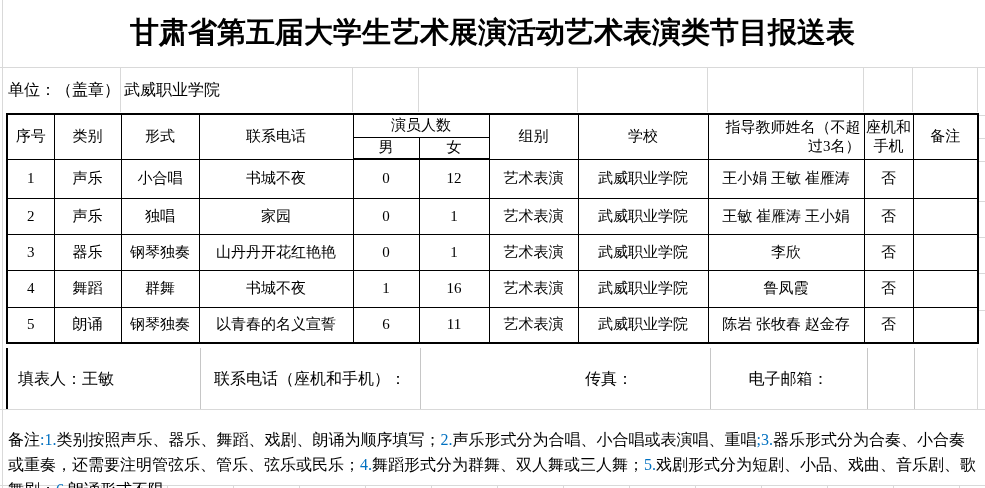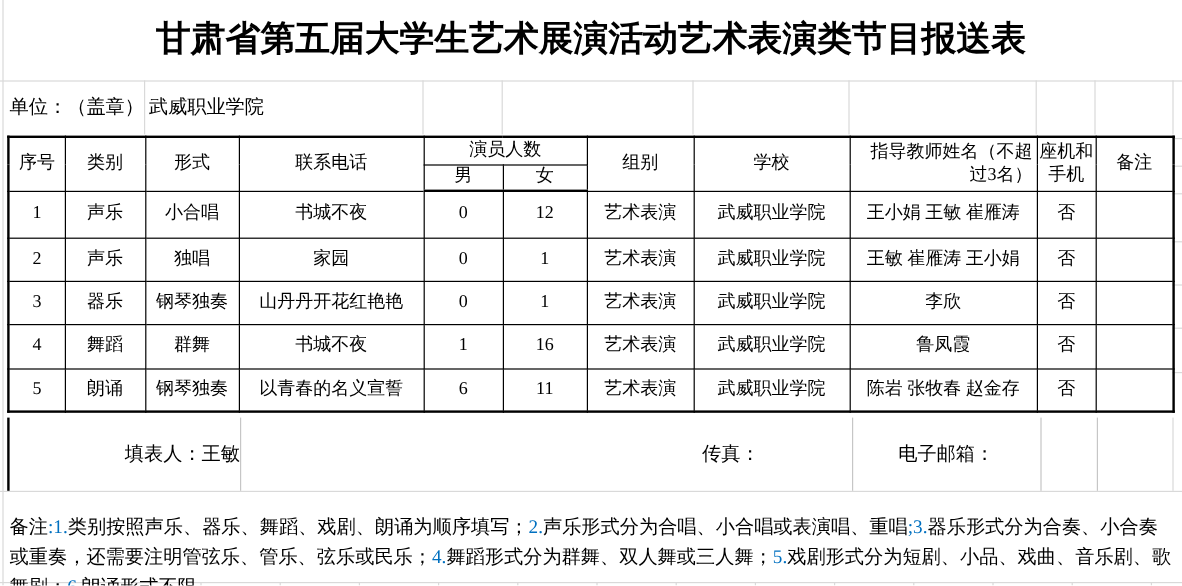--- a/index.html
+++ b/index.html
@@ -37,21 +37,21 @@
   table.main tr.h2 td{border-bottom:2px solid #000;}
   table.main td.teachers{white-space:nowrap;}
 
   .footer-row{
     position:absolute;top:348px;left:6px;width:971px;height:61px;
     font-size:16px;border-left:2px solid #000;
   }
   .footer-cell{position:absolute;top:0;height:61px;border-right:1px solid #c6c6c6;}
   .footer-cell .t{line-height:61px;white-space:nowrap;display:block;}
   .fc-filler{left:0;width:192px;}
-  .fc-filler .t{padding-left:10px;text-align:right;}
+  .fc-filler .t{padding-left:10px;}
   .fc-phone-label{left:192px;width:220px;}
   .fc-phone-label .t{padding-left:14px;}
   .fc-phone-value{left:412px;width:159px;}
   .fc-phone-value .t{padding-left:14px;}
   .fc-fax{left:571px;width:131px;}
   .fc-fax .t{padding-left:6px;}
   .fc-email{left:702px;width:157px;text-align:center;}
   .fc-empty1{left:859px;width:47px;}
   .fc-empty2{left:906px;width:65px;border-right:none;}
 
@@ -210,20 +210,23 @@
     <td>否</td>
     <td></td>
   </tr>
 </tbody>
   </table>
 
 <div class="footer-row">
   <div class="footer-cell fc-filler">
     <span class="t">填表人：王敏</span>
   </div>
+  <div class="footer-cell fc-phone-label">
+    <span class="t">联系电话（座机和手机）：</span>
+  </div>
   <div class="footer-cell fc-fax">
     <span class="t">传真：</span>
   </div>
   <div class="footer-cell fc-email">
     <span class="t">电子邮箱：</span>
   </div>
   <div class="footer-cell fc-empty1"></div>
   <div class="footer-cell fc-empty2"></div>
 </div>
 

